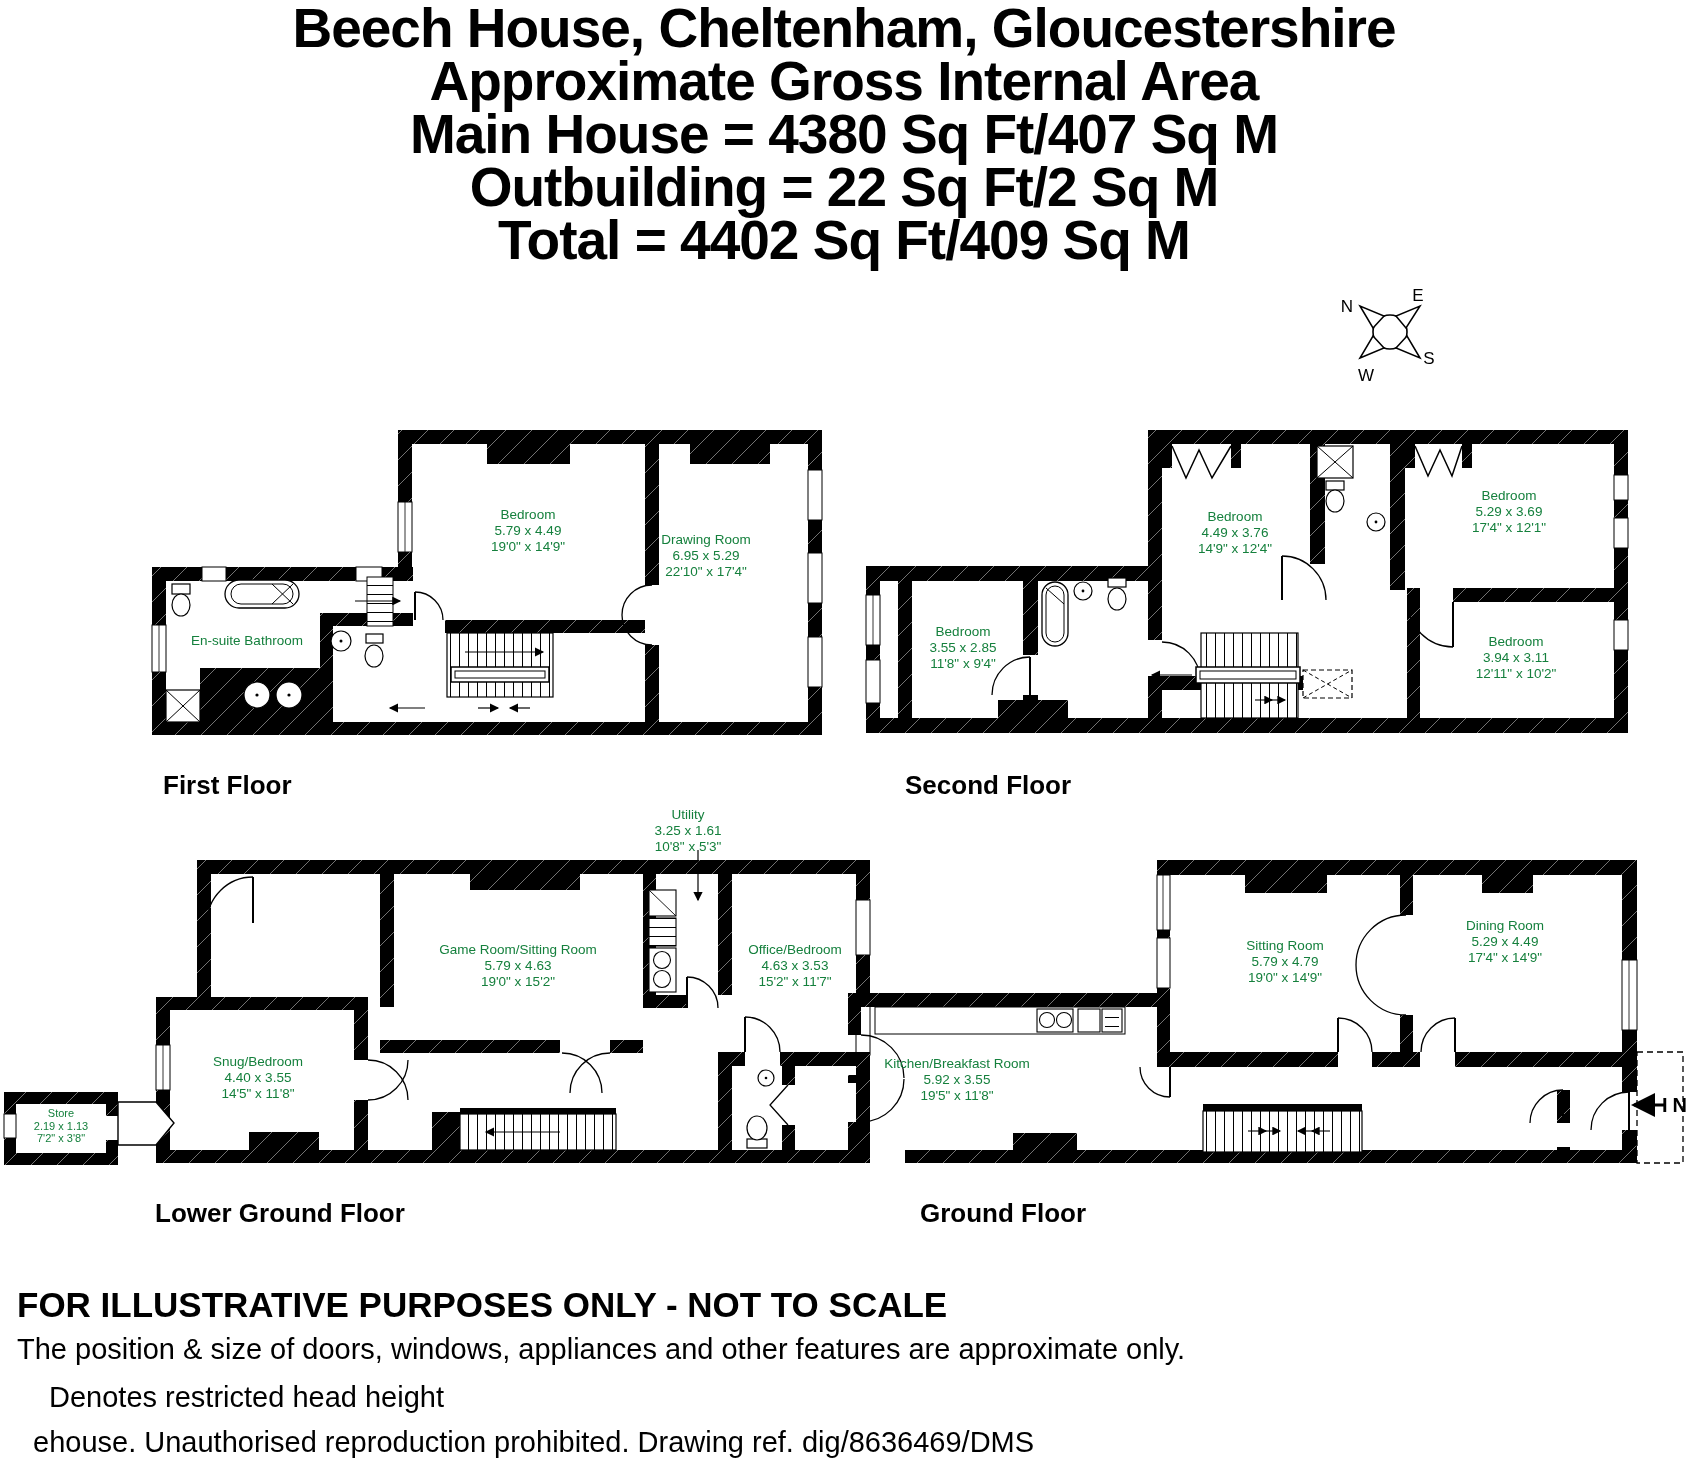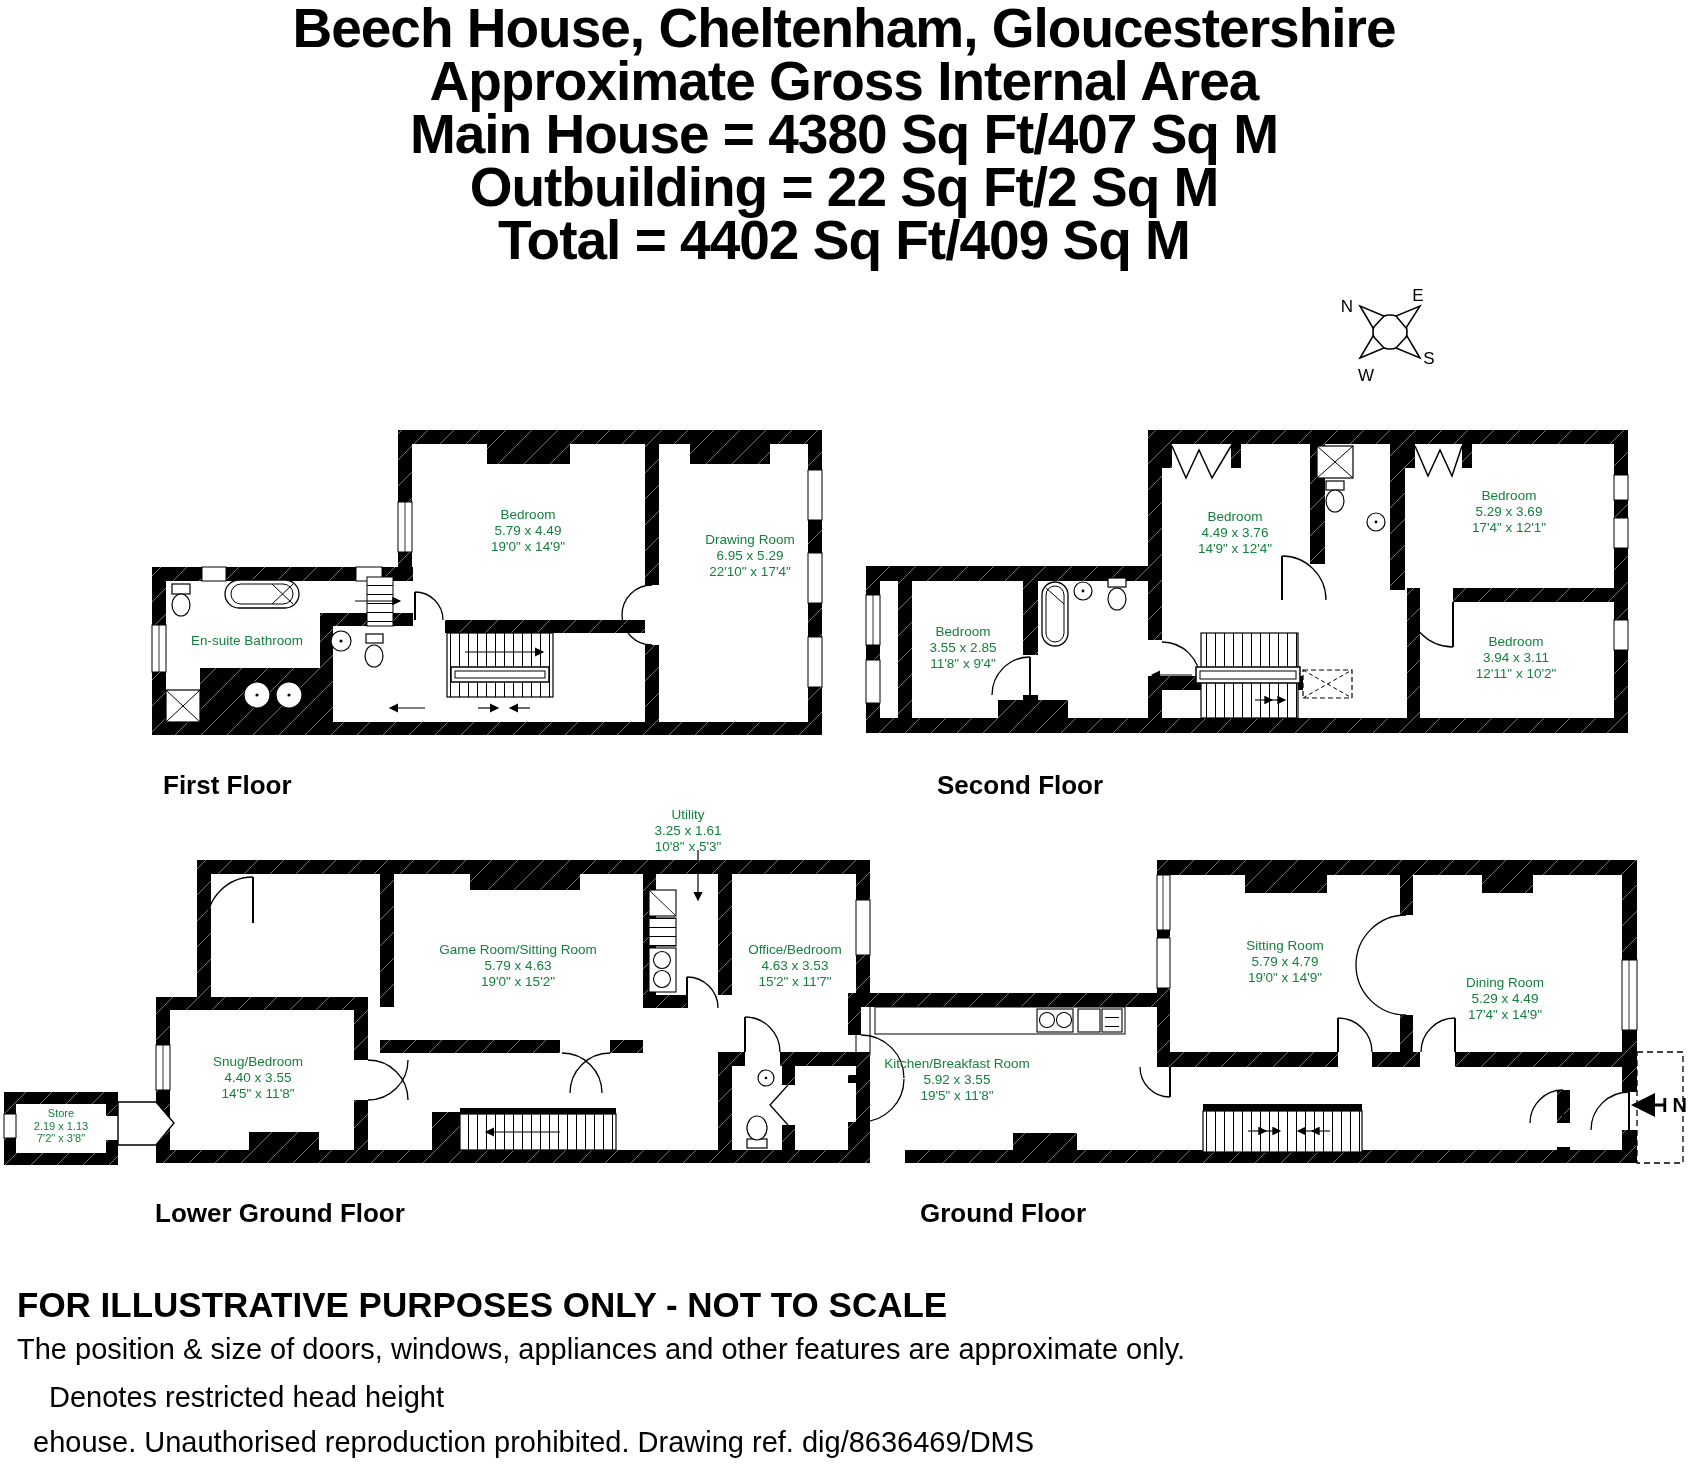--- a/index.html
+++ b/index.html
@@ -396,30 +396,30 @@
 
 <div class="titleblock">
   <div class="tl">Beech House, Cheltenham, Gloucestershire</div>
   <div class="tl">Approximate Gross Internal Area</div>
   <div class="tl">Main House = 4380 Sq Ft/407 Sq M</div>
   <div class="tl">Outbuilding = 22 Sq Ft/2 Sq M</div>
   <div class="tl">Total = 4402 Sq Ft/409 Sq M</div>
 </div>
 
 <div class="cap" style="left:163px;top:770px;">First Floor</div>
-<div class="cap" style="left:905px;top:770px;margin-left:32px;">Second Floor</div>
+<div class="cap" style="left:905px;top:770px;">Second Floor</div>
 <div class="cap" style="left:155px;top:1198px;">Lower Ground Floor</div>
 <div class="cap" style="left:920px;top:1198px;">Ground Floor</div>
 
 <div class="lbl" style="left:528px;top:531px;">
   <span>Bedroom</span>
   <span>5.79 x 4.49</span>
   <span>19'0" x 14'9"</span>
 </div>
-<div class="lbl" style="left:706px;top:556px;margin-left:44px;">
+<div class="lbl" style="left:706px;top:556px;">
   <span>Drawing Room</span>
   <span>6.95 x 5.29</span>
   <span>22'10" x 17'4"</span>
 </div>
 <div class="lbl" style="left:247px;top:641px;">
   <span>En-suite Bathroom</span>
 </div>
 
 <div class="lbl" style="left:1235px;top:533px;">
   <span>Bedroom</span>
@@ -466,21 +466,21 @@
   <span>Store</span>
   <span>2.19 x 1.13</span>
   <span>7'2" x 3'8"</span>
 </div>
 
 <div class="lbl" style="left:1285px;top:962px;">
   <span>Sitting Room</span>
   <span>5.79 x 4.79</span>
   <span>19'0" x 14'9"</span>
 </div>
-<div class="lbl" style="left:1505px;top:999px;">
+<div class="lbl" style="left:1505px;top:942px;">
   <span>Dining Room</span>
   <span>5.29 x 4.49</span>
   <span>17'4" x 14'9"</span>
 </div>
 <div class="lbl" style="left:957px;top:1080px;">
   <span>Kitchen/Breakfast Room</span>
   <span>5.92 x 3.55</span>
   <span>19'5" x 11'8"</span>
 </div>
 <div class="in-label" style="left:1662px;top:1094px;">IN</div>

